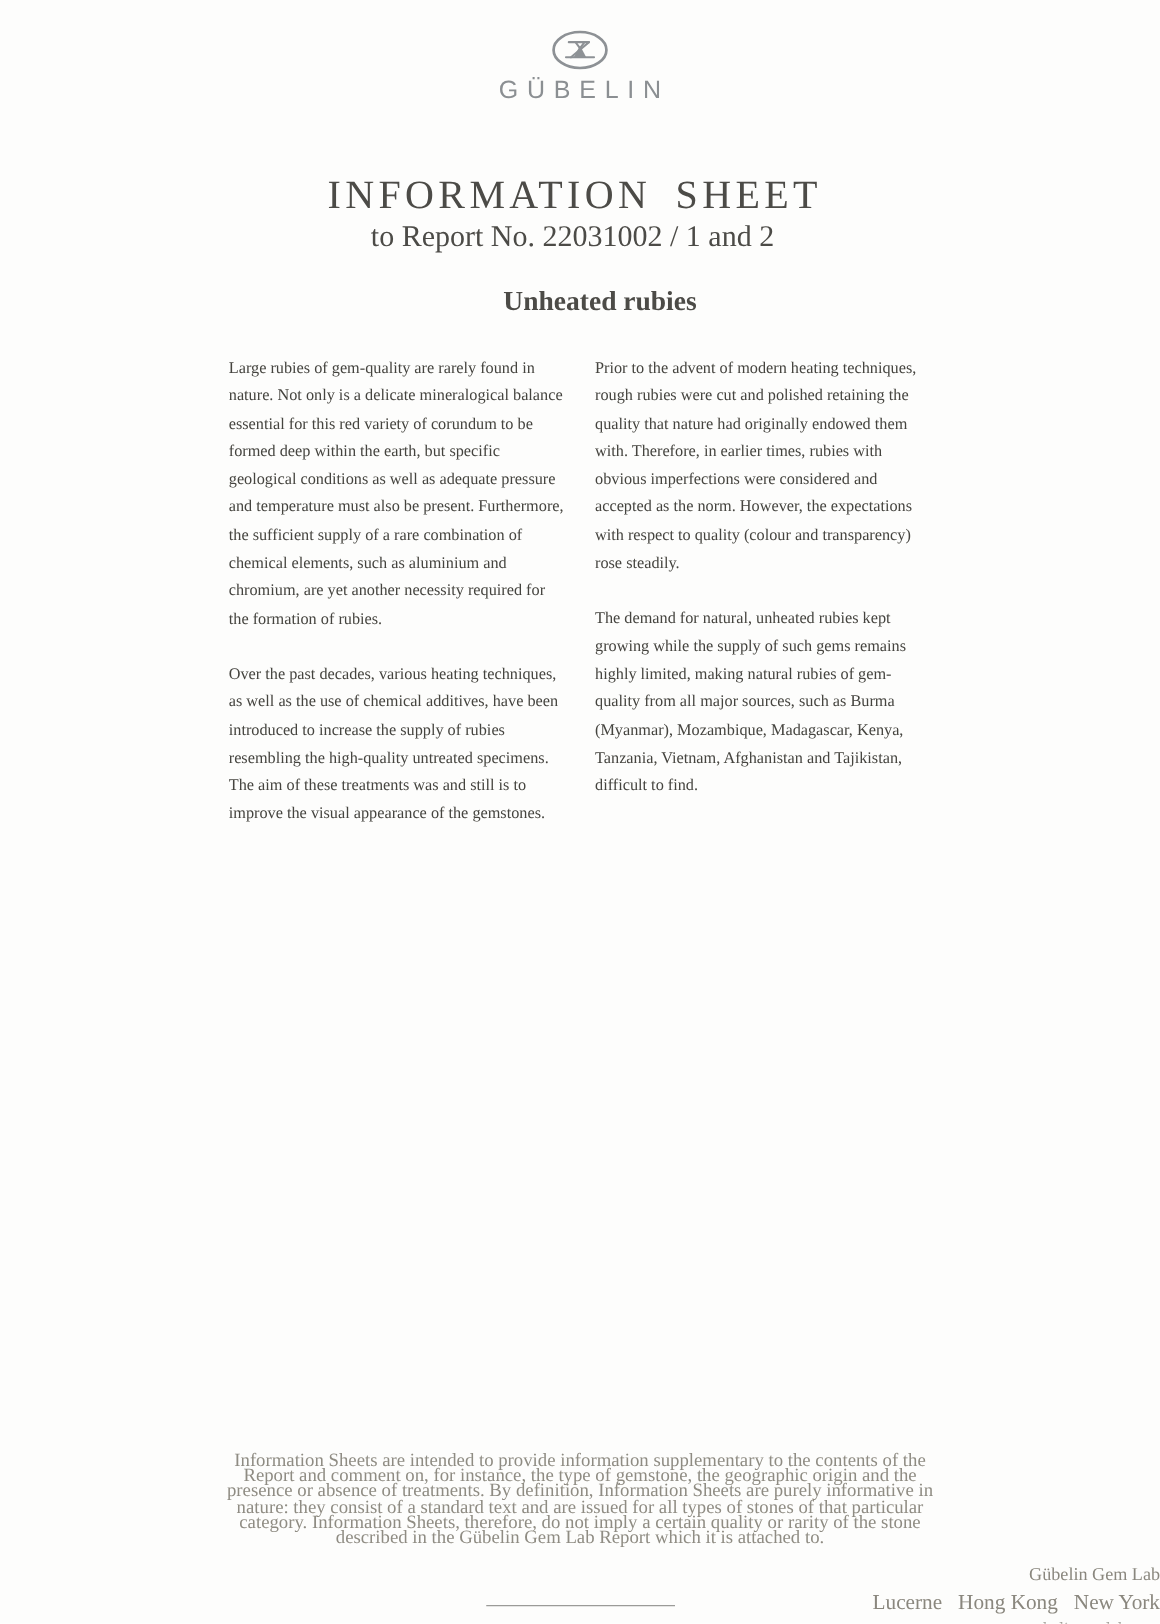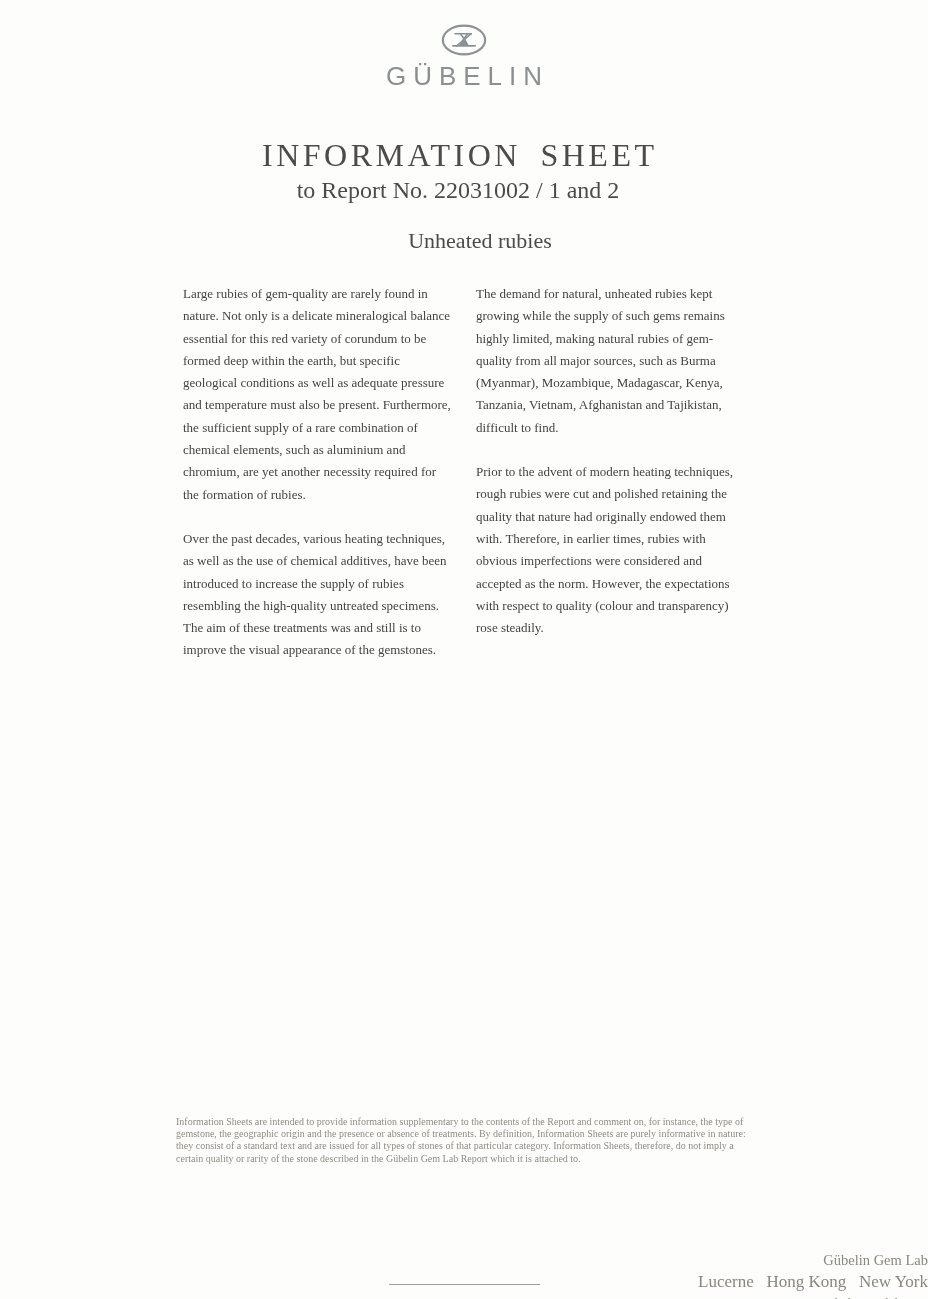--- a/index.html
+++ b/index.html
@@ -18,21 +18,21 @@
   
   .logo-block {
     position: absolute;
     top: 20px; left: 0; right: 0;
     text-align: center;
   }
   .emblem { display: block; margin: 0 auto 1px; }
   .wordmark {
     display: inline-block;
     font-family: "Liberation Sans", sans-serif;
-    font-size: 26px;
+    font-size: 20px;
     letter-spacing: 7px;
     margin-right: -7px; 
     color: var(--logo-gray, #8b8f92);
     font-weight: 400;
   }
 
   
   .title-block {
     position: absolute;
     top: 137px; left: 0; right: 12px;
@@ -49,21 +49,21 @@
   .report-subtitle {
     margin-top: 3px;
     font-size: 24px;
     color: var(--title-text, #4c4b47);
   }
   .section-heading {
     position: absolute;
     top: 228px; left: 12px; right: 0;
     text-align: center;
     font-size: 22px;
-    font-weight: 400;
+    font-weight: 700;
     color: var(--title-text, #4c4b47);
     padding-left: 20px;
   }
 
   
   .columns {
     position: absolute;
     top: 283px;
     left: 183px;
     width: 564px;
@@ -73,26 +73,26 @@
   .col {
     width: 271px;
     font-size: 13px;
     line-height: 22.3px;
   }
   .col p { margin: 0 0 22px 0; }
 
   
   .disclaimer {
     position: absolute;
-    top: 1116px;
+    top: 1163px;
     left: 176px;
     width: 576px;
-    font-size: 10px;
+    font-size: 15px;
     line-height: 12.2px;
-    text-align: left;
+    text-align: center;
     color: var(--muted-gray, #8f8c83);
   }
 
   
   .footer {
     position: absolute;
     top: 1252px; left: 0; right: 0;
     text-align: right;
     color: var(--footer-gray, #8a877e);
   }
@@ -132,22 +132,22 @@
   </div>
 
   <div class="section-heading">Unheated rubies</div>
 
   <div class="columns">
     <div class="col">
       <p>Large rubies of gem-quality are rarely found in nature. Not only is a delicate mineralogical balance essential for this red variety of corundum to be formed deep within the earth, but specific geological conditions as well as adequate pressure and temperature must also be present. Furthermore, the sufficient supply of a rare combination of chemical elements, such as aluminium and chromium, are yet another necessity required for the formation of rubies.</p>
       <p>Over the past decades, various heating techniques, as well as the use of chemical additives, have been introduced to increase the supply of rubies resembling the high-quality untreated specimens. The aim of these treatments was and still is to improve the visual appearance of the gemstones.</p>
     </div>
     <div class="col">
+      <p>Prior to the advent of modern heating techniques, rough rubies were cut and polished retaining the quality that nature had originally endowed them with. Therefore, in earlier times, rubies with obvious imperfections were considered and accepted as the norm. However, the expectations with respect to quality (colour and transparency) rose steadily.</p>
       <p>The demand for natural, unheated rubies kept growing while the supply of such gems remains highly limited, making natural rubies of gem-quality from all major sources, such as Burma (Myanmar), Mozambique, Madagascar, Kenya, Tanzania, Vietnam, Afghanistan and Tajikistan, difficult to find.</p>
-      <p>Prior to the advent of modern heating techniques, rough rubies were cut and polished retaining the quality that nature had originally endowed them with. Therefore, in earlier times, rubies with obvious imperfections were considered and accepted as the norm. However, the expectations with respect to quality (colour and transparency) rose steadily.</p>
     </div>
   </div>
 
   <div class="disclaimer">Information Sheets are intended to provide information supplementary to the contents of the Report and comment on, for instance, the type of gemstone, the geographic origin and the presence or absence of treatments. By definition, Information Sheets are purely informative in nature: they consist of a standard text and are issued for all types of stones of that particular category. Information Sheets, therefore, do not imply a certain quality or rarity of the stone described in the Gübelin Gem Lab Report which it is attached to.</div>
 
   <div class="footer">
     <div class="lab-name">Gübelin Gem Lab</div>
     <div class="lab-locations">Lucerne   Hong Kong   New York</div>
     <div class="lab-website">www.gubelingemlab.com</div>
   </div>

